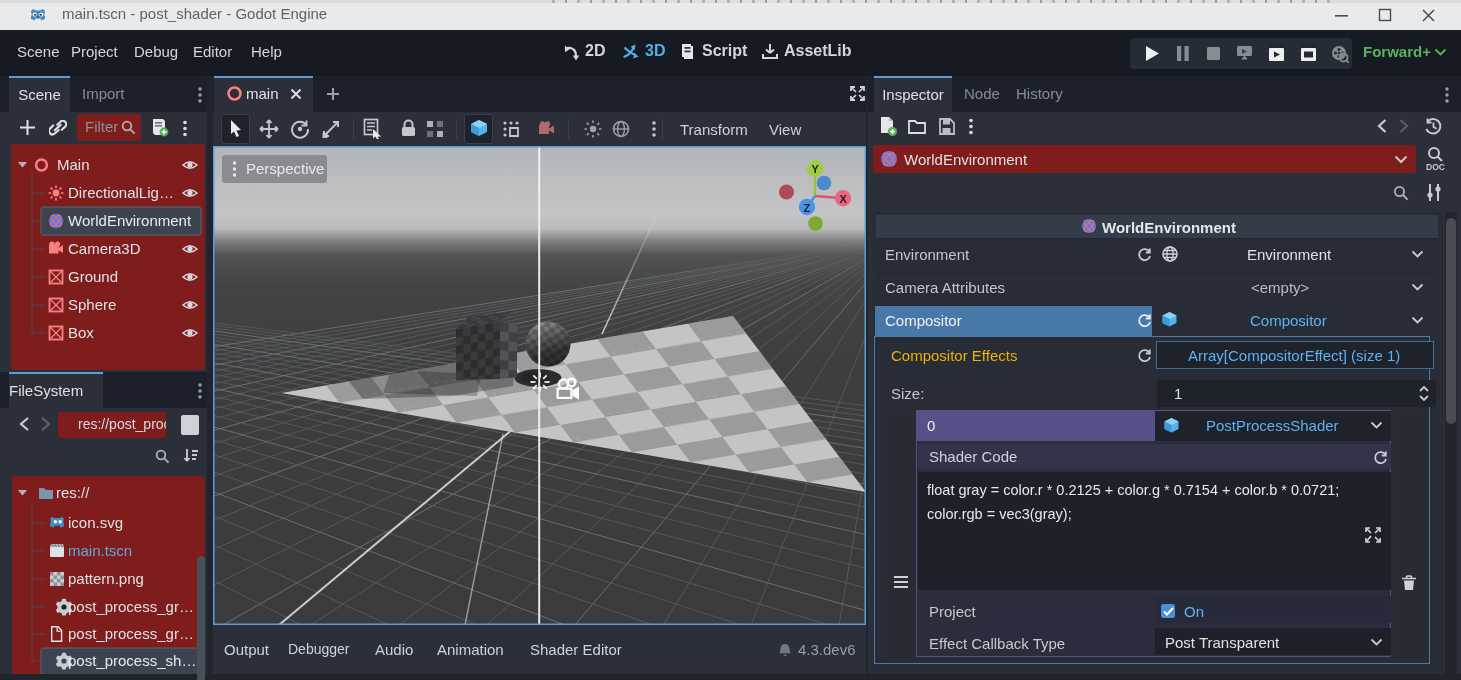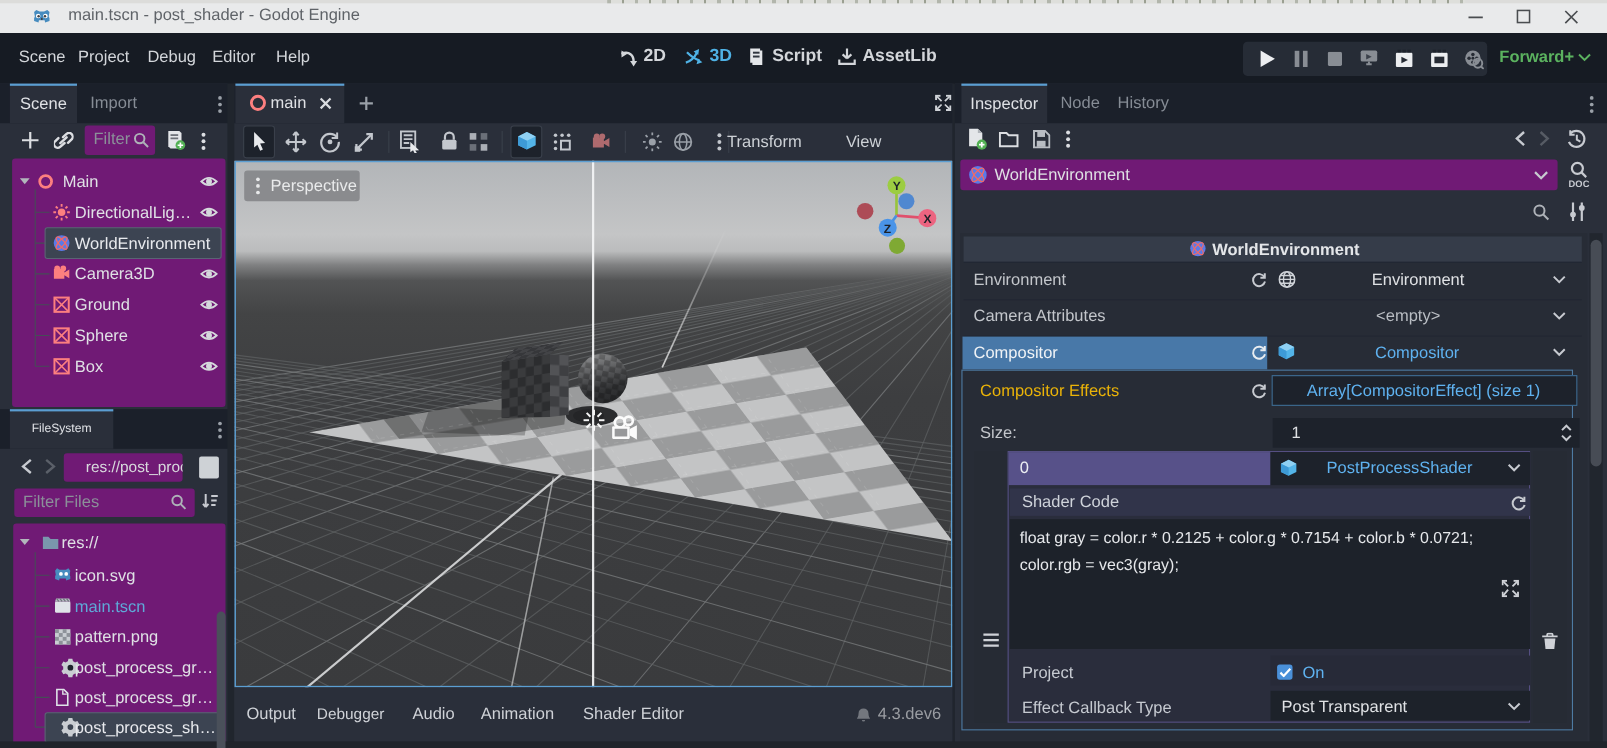--- a/index.html
+++ b/index.html
@@ -11,21 +11,21 @@
 #titlebar { position:absolute; left:0; top:0; width:1461px; height:30px; background:#e9eaeb; }
 #titlebar .tstrip { position:absolute; left:0; top:0; width:1461px; height:3px; background:#dcdcda; }
 #titlebar .ttext { position:absolute; left:62px; top:5px; font-size:15px; color:#5f6368; }
 #winbtns { position:absolute; right:25px; top:0; height:30px; display:flex; align-items:center; gap:29px; color:#3a3d40; }
 
 #menubar { position:absolute; left:0; top:30px; width:1461px; height:46px; background:#161b23; }
 .menuitem { position:absolute; top:13px; font-size:15px; color:#d3d6da; }
 .viewbtn { position:absolute; top:12px; font-size:16px; font-weight:bold; color:#d3d6da; }
 #playpanel { position:absolute; left:1130px; top:8px; width:222px; height:31px; background:#262c36; border-radius:4px; }
 #forward { position:absolute; left:1363px; top:13px; color:#5bb25f; font-weight:bold; font-size:15px; }
-.contentbox { background:#701a75; border-radius:3px; }
+.contentbox { background:#7f1d1d; border-radius:3px; }
 .tabstrip { background:#1b202a; }
 .tab-active { background:#2a2f3a; border-top:2px solid #5b9ed2; color:#dfe1e5; }
 .tab-idle { color:#868c95; }
 #leftdock { position:absolute; left:0; top:76px; width:207px; height:604px; background:#2a2f3a; }
 #centerdock { position:absolute; left:213px; top:76px; width:653px; height:604px; background:#2a2f3a; }
 #rightdock { position:absolute; left:868px; top:76px; width:593px; height:604px; background:#2a2f3a; }
 #gapL { position:absolute; left:207px; top:76px; width:6px; height:604px; background:#20252d; }
 #gapR { position:absolute; left:866px; top:76px; width:2px; height:604px; background:#20252d; }
 #bottomstrip { position:absolute; left:0; top:674px; width:1461px; height:6px; background:#20242b; }
 </style>
@@ -257,35 +257,34 @@
             <circle cx="7" cy="0" r="1.9" fill="#d5d8dc"></circle>
           </g>
       <g transform="translate(172,189)">
             <path d="M0 0 Q7 -6.5 14 0 Q7 6.5 0 0 Z"></path>
             <circle cx="7" cy="0" r="1.9" fill="#d5d8dc"></circle>
           </g>
     </g>
   </svg>
 
   <div class="abs tabstrip" style="left:0;top:296px;width:207px;height:36px"></div>
-  <div class="abs tab-active" style="left:9px;top:296px;width:94px;height:36px;font-size:11px;line-height:33px;text-align:center">FileSystem</div>
+  <div class="abs tab-active" style="left:9px;top:296px;width:94px;height:36px;font-size:15px;line-height:33px;text-align:left">FileSystem</div>
   <svg class="abs" style="left:197px;top:306px" width="6" height="18" viewBox="0 0 6 18">
         <circle cx="3" cy="3" r="1.7" fill="#9aa0a8"></circle>
         <circle cx="3" cy="9" r="1.7" fill="#9aa0a8"></circle>
         <circle cx="3" cy="15" r="1.7" fill="#9aa0a8"></circle>
       </svg>
 
   <svg class="abs" style="left:18px;top:340px" width="34" height="16" viewBox="0 0 34 16">
         <path d="M10 2 L3 8 L10 14" fill="none" stroke="#c7cad0" stroke-width="2.2"></path>
         <path d="M24 2 L31 8 L24 14" fill="none" stroke="#5b6069" stroke-width="2.2"></path>
       </svg>
   <div class="abs contentbox" style="left:58px;top:336px;width:108px;height:26px;color:#d8dadd;font-size:14px;line-height:25px;padding-left:20px;white-space:nowrap;overflow:hidden">res://post_proce</div>
   <div class="abs" style="left:181px;top:339px;width:18px;height:20px;background:#ced2d6;border-radius:2px"></div>
 
-  <div class="abs contentbox" style="left:13px;top:368px;width:164px;height:26px;color:#8b9099;font-size:15px;line-height:25px;padding-left:8px">Filter Files</div>
   <svg class="abs" style="left:155px;top:373px" width="15" height="15" viewBox="0 0 15 15">
         <circle cx="6" cy="6" r="4.3" fill="none" stroke="#aeb2b8" stroke-width="1.8"></circle>
         <path d="M9.3 9.3 L13.6 13.6" stroke="#aeb2b8" stroke-width="1.8"></path>
       </svg>
   <svg class="abs" style="left:183px;top:371px" width="16" height="18" viewBox="0 0 16 18">
         <g stroke="#c7cad0" stroke-width="1.8" fill="none">
           <path d="M4 2 V14 M4 14 L1.5 11 M4 14 L6.5 11"></path>
           <path d="M9 4 h6 M9 8 h5 M9 12 h4"></path>
         </g>
       </svg>
@@ -445,21 +444,21 @@
         <circle cx="9" cy="9" r="7.5" fill="none" stroke="#9aa0a8" stroke-width="1.6"></circle>
         <ellipse cx="9" cy="9" rx="3.4" ry="7.5" fill="none" stroke="#9aa0a8" stroke-width="1.4"></ellipse>
         <path d="M1.5 9 H16.5" stroke="#9aa0a8" stroke-width="1.4"></path>
       </svg>
   <svg class="abs" style="left:438px;top:44px" width="6" height="18" viewBox="0 0 6 18">
         <circle cx="3" cy="3" r="1.8" fill="#c3c7cd"></circle>
         <circle cx="3" cy="9" r="1.8" fill="#c3c7cd"></circle>
         <circle cx="3" cy="15" r="1.8" fill="#c3c7cd"></circle>
       </svg>
   <div class="abs" style="left:449px;top:43px;width:1px;height:20px;background:#3a404b"></div>
-  <div class="abs" style="left:448px;top:45px;font-size:15px;color:#cdd1d6">Transform</div>
+  <div class="abs" style="left:467px;top:45px;font-size:15px;color:#cdd1d6">Transform</div>
   <div class="abs" style="left:556px;top:45px;font-size:15px;color:#cdd1d6">View</div>
 
   <div class="abs" style="left:0px;top:70px;width:653px;height:479px" id="vpwrap">
         <svg width="653" height="479" viewBox="0 0 653 479" style="display:block">
           <defs>
 <linearGradient id="bgall" x1="0" y1="0" x2="0" y2="479" gradientUnits="userSpaceOnUse">
  <stop offset="0" stop-color="#b2b5b8"></stop>
               <stop offset="0.14" stop-color="#c4c5c6"></stop>
               <stop offset="0.172" stop-color="#bbbcbd"></stop>
  <stop offset="0.198" stop-color="#808182"></stop>

